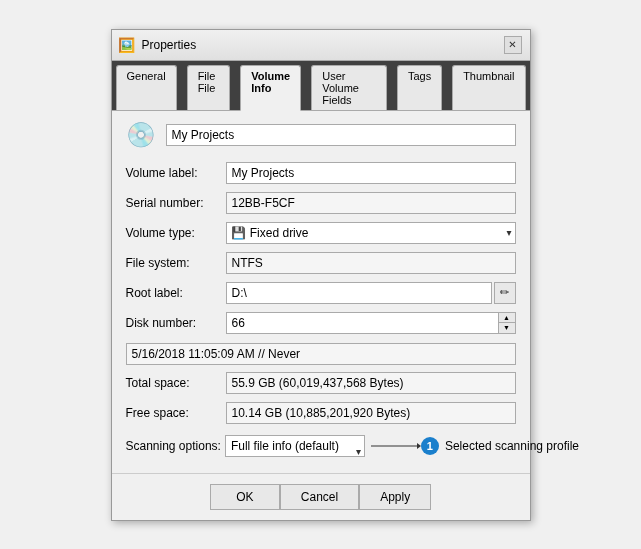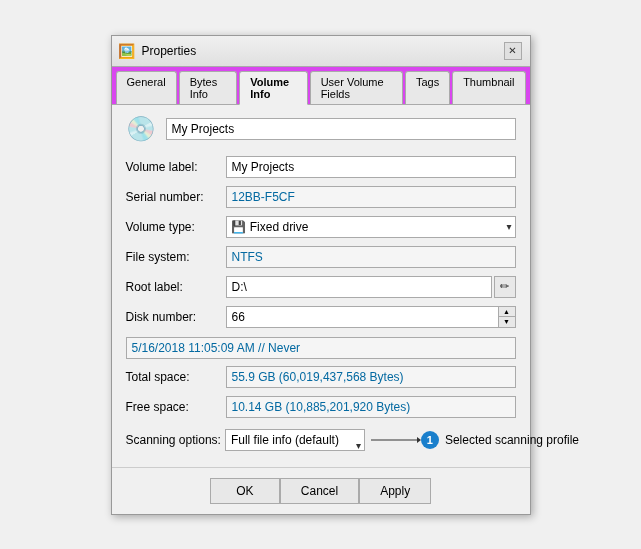--- a/index.html
+++ b/index.html
@@ -55,23 +55,23 @@
       cursor: pointer;
       display: flex;
       align-items: center;
       justify-content: center;
       font-size: 10px;
       color: #333;
     }
     .tabs {
       display: flex;
       border-bottom: 1px solid #aaa;
-      background: #d946ef;
+      background: #404040;
       padding: 4px 4px 0 4px;
-      gap: 2px;
+      gap: 10px;
     }
     .tab {
       padding: 4px 10px;
       border: 1px solid #aaa;
       border-bottom: none;
       background: #e8e8e8;
       cursor: pointer;
       font-size: 11px;
       color: #000;
       border-radius: 3px 3px 0 0;
@@ -131,21 +131,21 @@
     .field {
       flex: 1;
       padding: 3px 5px;
       border: 1px solid #aaa;
       background: white;
       font-size: 12px;
       min-height: 22px;
     }
     .field.readonly {
       background: #f5f5f5;
-      color: #0369a1;
+      color: #000000;
     }
     .select-wrapper {
       flex: 1;
       display: flex;
       align-items: center;
       position: relative;
     }
     .select-field {
       flex: 1;
       padding: 3px 24px 3px 5px;
@@ -285,21 +285,21 @@
   <div class="title-bar">
     <div class="title-bar-left">
       <span class="title-icon">🖼️</span>
       <span class="title-text">Properties</span>
     </div>
     <div class="close-btn">✕</div>
   </div>
 
   <div class="tabs">
     <div class="tab">General</div>
-    <div class="tab">Bytes Info</div>
+    <div class="tab">File File</div>
     <div class="tab active">Volume Info</div>
     <div class="tab">User Volume Fields</div>
     <div class="tab">Tags</div>
     <div class="tab">Thumbnail</div>
   </div>
 
   <div class="content">
 
     <div class="header-row">
       <span class="drive-icon">💿</span>

